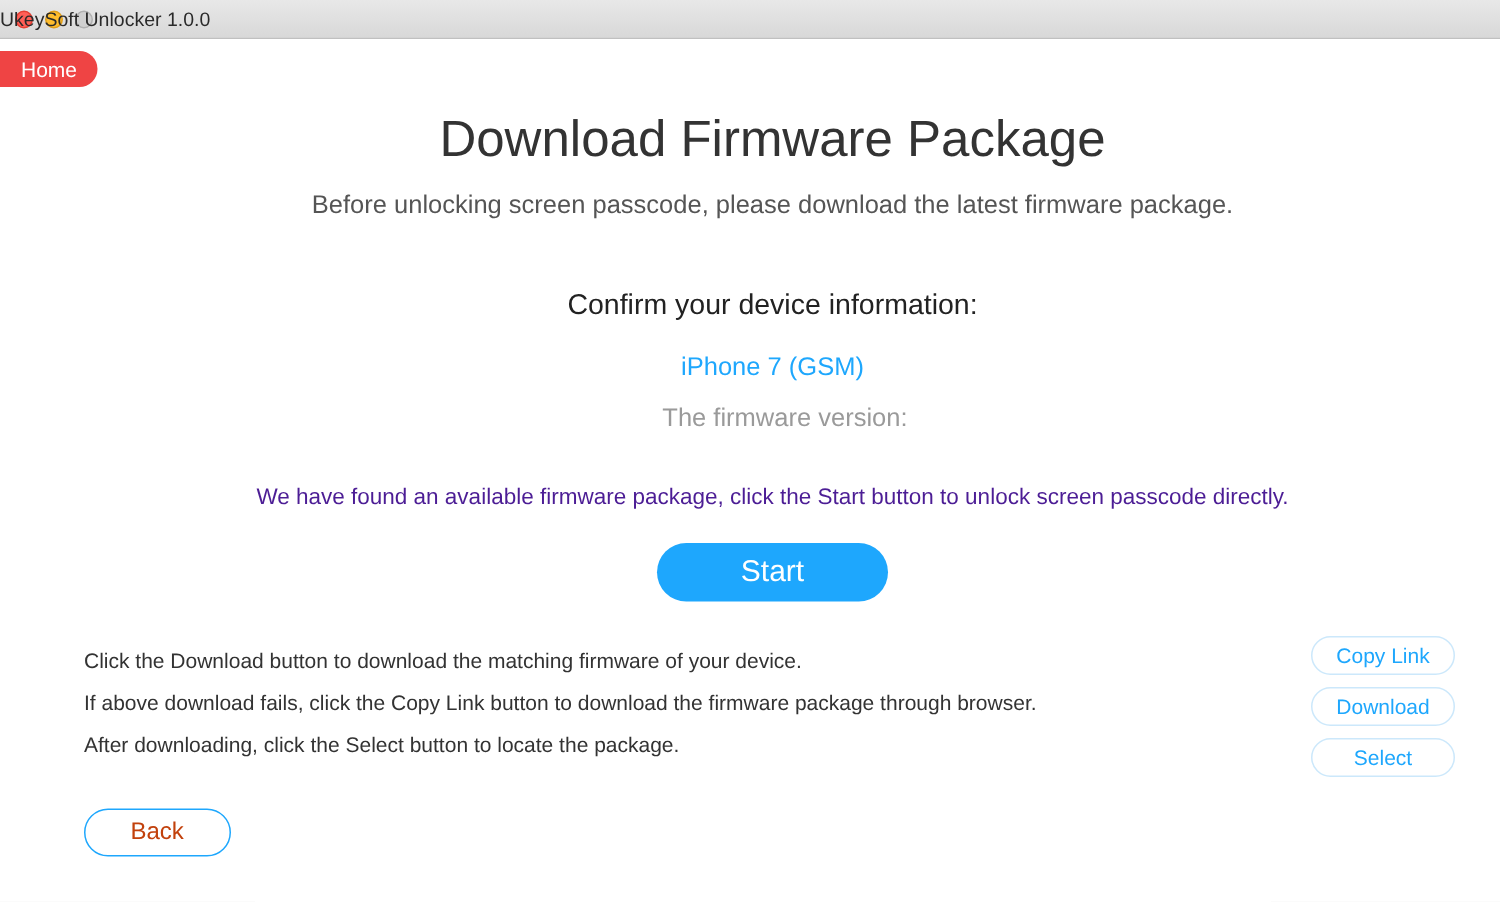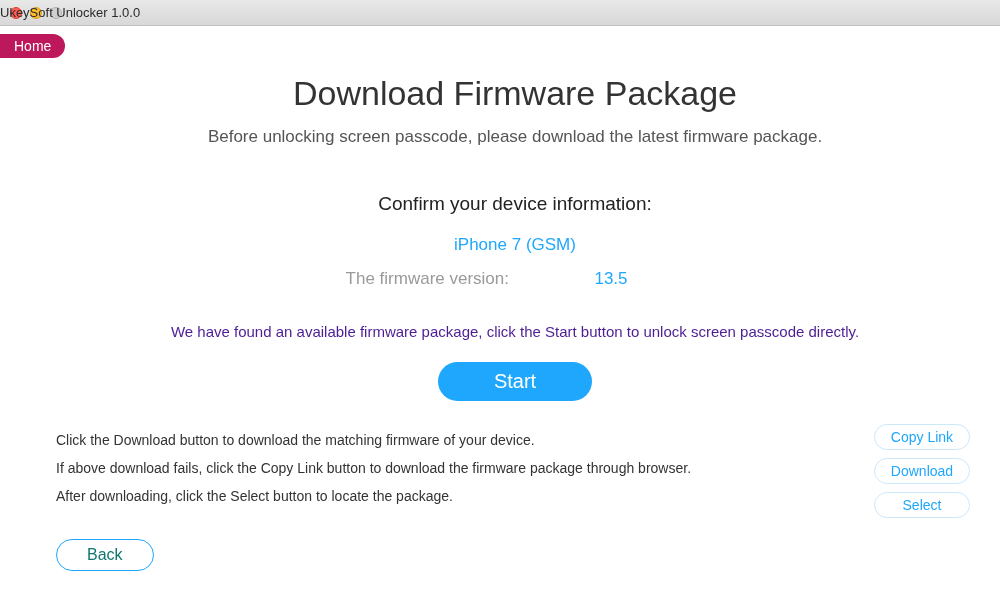--- a/index.html
+++ b/index.html
@@ -41,21 +41,21 @@
     }
     .main {
       background: #ffffff;
       height: 575px;
       position: relative;
     }
     .home-tab {
       position: absolute;
       top: 8px;
       left: 0;
-      background: #be185d;
+      background: #ef4444;
       color: #fff;
       font-size: 14px;
       padding: 4px 14px;
       border-radius: 0 14px 14px 0;
       cursor: pointer;
     }
     .content {
       padding-top: 48px;
       text-align: center;
       padding-left: 30px;
@@ -135,21 +135,21 @@
       width: 96px;
       border-radius: 14px;
       cursor: pointer;
       text-align: center;
     }
     .back-btn {
       position: absolute;
       left: 56px;
       bottom: 30px;
       background: #fff;
-      color: #0f766e;
+      color: #c2410c;
       border: 1.5px solid #1ea7fd;
       font-size: 16px;
       padding: 6px 30px;
       border-radius: 18px;
       cursor: pointer;
     }
   </style>
 </head>
 <body>
 
@@ -170,21 +170,20 @@
     <p class="subtitle">Before unlocking screen passcode, please download the latest firmware package.</p>
 
     <div class="confirm-heading">Confirm your device information:</div>
 
     <div class="info-row">
       <span class="info-value">iPhone 7 (GSM)</span>
     </div>
 
     <div class="info-row">
       <span class="info-label">The firmware version:</span>
-      <span class="info-value">13.5</span>
     </div>
 
     <p class="found-text">We have found an available firmware package, click the Start button to unlock screen passcode directly.</p>
 
     <button class="start-btn">Start</button>
   </div>
 
   <div class="instructions">
     <div>Click the Download button to download the matching firmware of your device.</div>
     <div>If above download fails, click the Copy Link button to download the firmware package through browser.</div>

